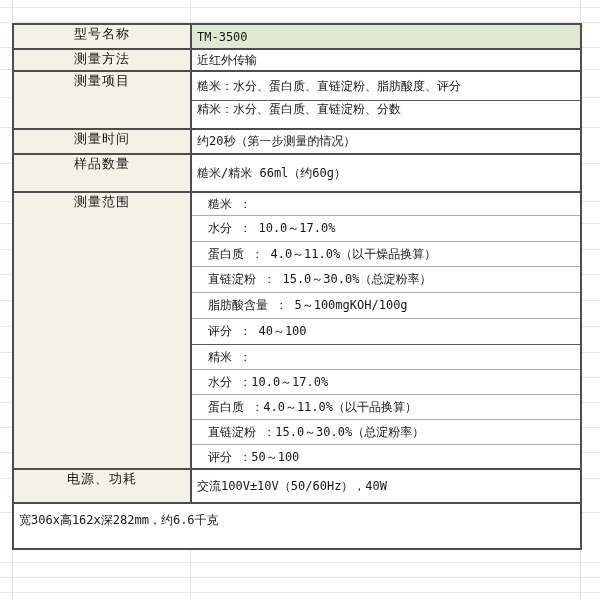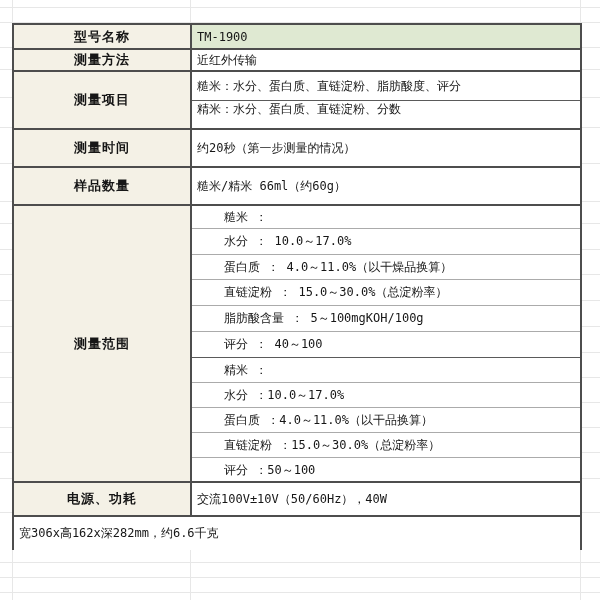--- a/index.html
+++ b/index.html
@@ -14,38 +14,38 @@
   .gl.h{left:0;width:600px;height:1px;}
   .gl.v{top:0;height:600px;width:1px;}
   
   .spec-table{
     position:absolute;left:12px;top:23px;width:570px;height:527px;
     box-sizing:border-box;border:2px solid #4d4d4d;background:#ffffff;
     z-index:1;display:flex;flex-direction:column;
   }
   .trow{display:flex;box-sizing:border-box;flex:0 0 auto;}
   .trow + .trow{border-top:2px solid #4d4d4d;}
-  .r0{height:23px}.r1{height:22px}.r2{height:58px}.r3{height:38px}
+  .r0{height:23px}.r1{height:22px}.r2{height:58px}.r3{height:25px}
   .r4{height:38px}.r5{height:277px}.r6{height:34px}.r7{height:35px}
   .lcell{
     flex:0 0 178px;box-sizing:border-box;border-right:2px solid #4d4d4d;
-    background:#f4f1e6;display:flex;align-items:center;justify-content:center;
-    font-weight:bold;font-size:13px;letter-spacing:1px;
+    background:#f4f1e6;display:flex;justify-content:center;
+    font-weight:normal;font-size:13px;letter-spacing:1px;
   }
   .vcol{flex:1 1 auto;display:flex;flex-direction:column;min-width:0;}
   .vcell{
     flex:1 1 auto;display:flex;align-items:center;background:#ffffff;
     padding-left:5px;font-size:12px;white-space:nowrap;box-sizing:border-box;
   }
   .vcell.green{background:#dfe9d2;}
   .vsub{
     display:flex;align-items:center;background:#ffffff;box-sizing:border-box;
     padding-left:5px;font-size:12px;white-space:nowrap;flex:0 0 auto;
   }
-  .vsub.range{padding-left:32px;}
+  .vsub.range{padding-left:16px;}
   .bt-dark{border-top:1px solid #5a5a5a;}
   .bt-light{border-top:1px solid #ababab;}
   .r2a{height:28px}.r2b{height:18px}
   .h22{height:22px}.h25{height:25px}.h26{height:26px}
 </style>
 </head>
 <body>
 <div class="gl h" style="top: 7px;"></div>
 <div class="gl h" style="top: 22px;"></div>
 <div class="gl h" style="top: 47px;"></div>
@@ -74,21 +74,21 @@
 <div class="gl v" style="left: 580px;"></div>
 
 <div class="spec-table">
 
   <div class="trow r0">
     <div class="lcell">
       <span>型号名称</span>
     </div>
     <div class="vcol">
       <div class="vcell green">
-        <span>TM-1900</span>
+        <span>TM-3500</span>
       </div>
     </div>
   </div>
 
   <div class="trow r1">
     <div class="lcell">
       <span>测量方法</span>
     </div>
     <div class="vcol">
       <div class="vcell">

